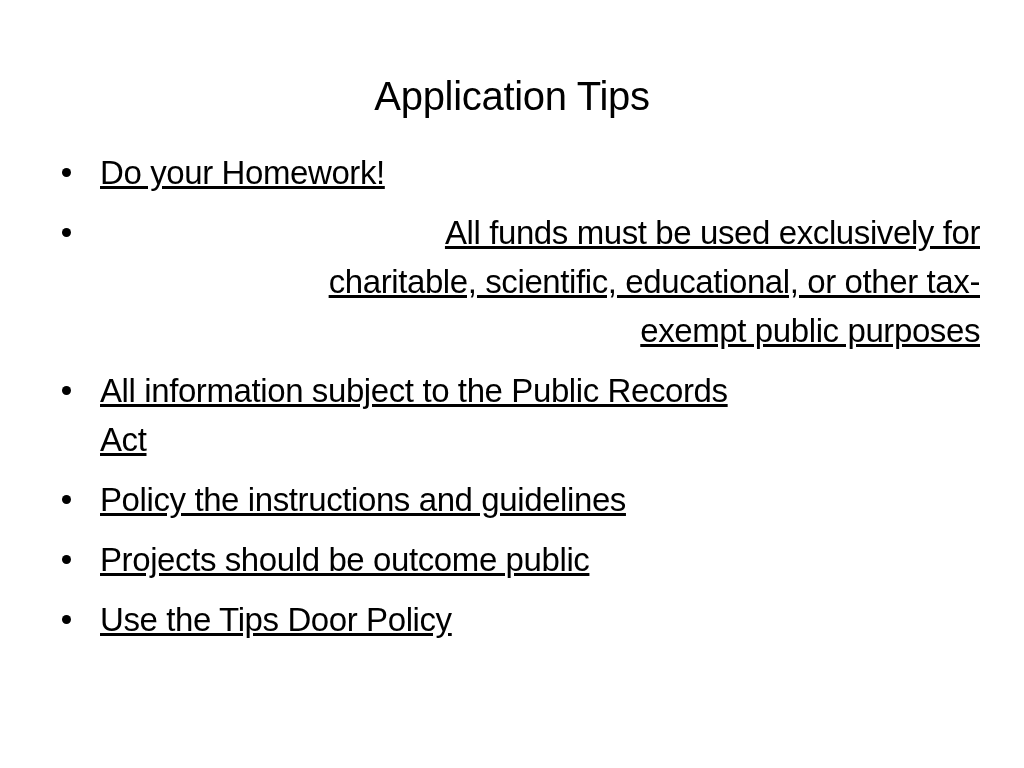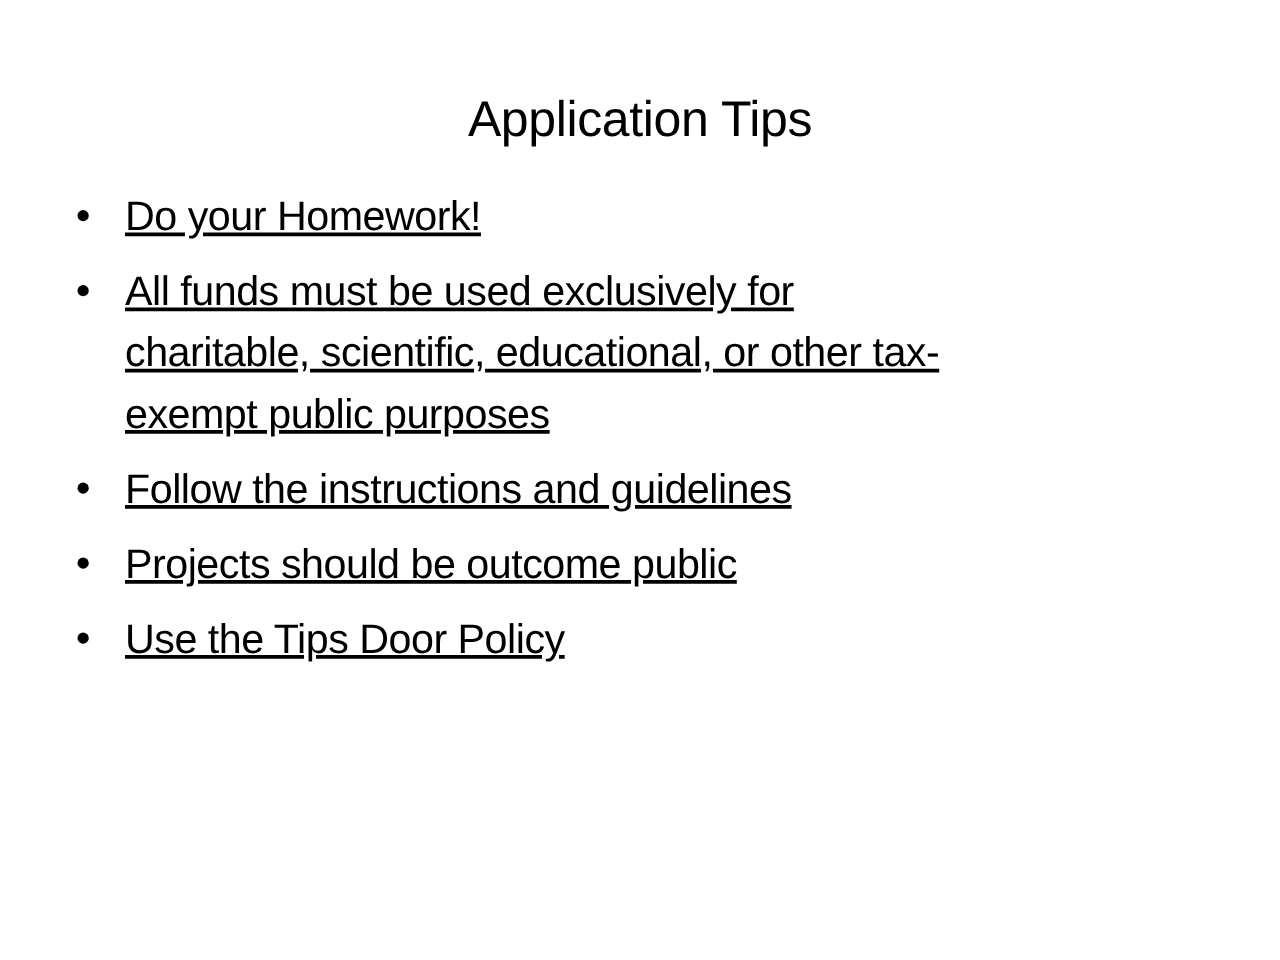--- a/index.html
+++ b/index.html
@@ -16,27 +16,31 @@
 </head>
 <body>
 
 <div class="slide">
   <div class="title">Application Tips</div>
   <ul class="bullets">
     <li class="bullet-item">
       <span class="bullet-dot"></span>
       <span>Do your Homework!</span>
     </li>
-    <li class="bullet-item" style="width:880px;">
+    <li class="bullet-item" style="width:880px;text-align:right;">
       <span class="bullet-dot"></span>
       <span>All funds must be used exclusively for<br>charitable, scientific, educational, or other tax-<br>exempt public purposes</span>
     </li>
     <li class="bullet-item">
       <span class="bullet-dot"></span>
-      <span>Follow the instructions and guidelines</span>
+      <span>All information subject to the Public Records<br>Act</span>
+    </li>
+    <li class="bullet-item">
+      <span class="bullet-dot"></span>
+      <span>Policy the instructions and guidelines</span>
     </li>
     <li class="bullet-item">
       <span class="bullet-dot"></span>
       <span>Projects should be outcome public</span>
     </li>
     <li class="bullet-item">
       <span class="bullet-dot"></span>
       <span>Use the Tips Door Policy</span>
     </li>
   </ul>

